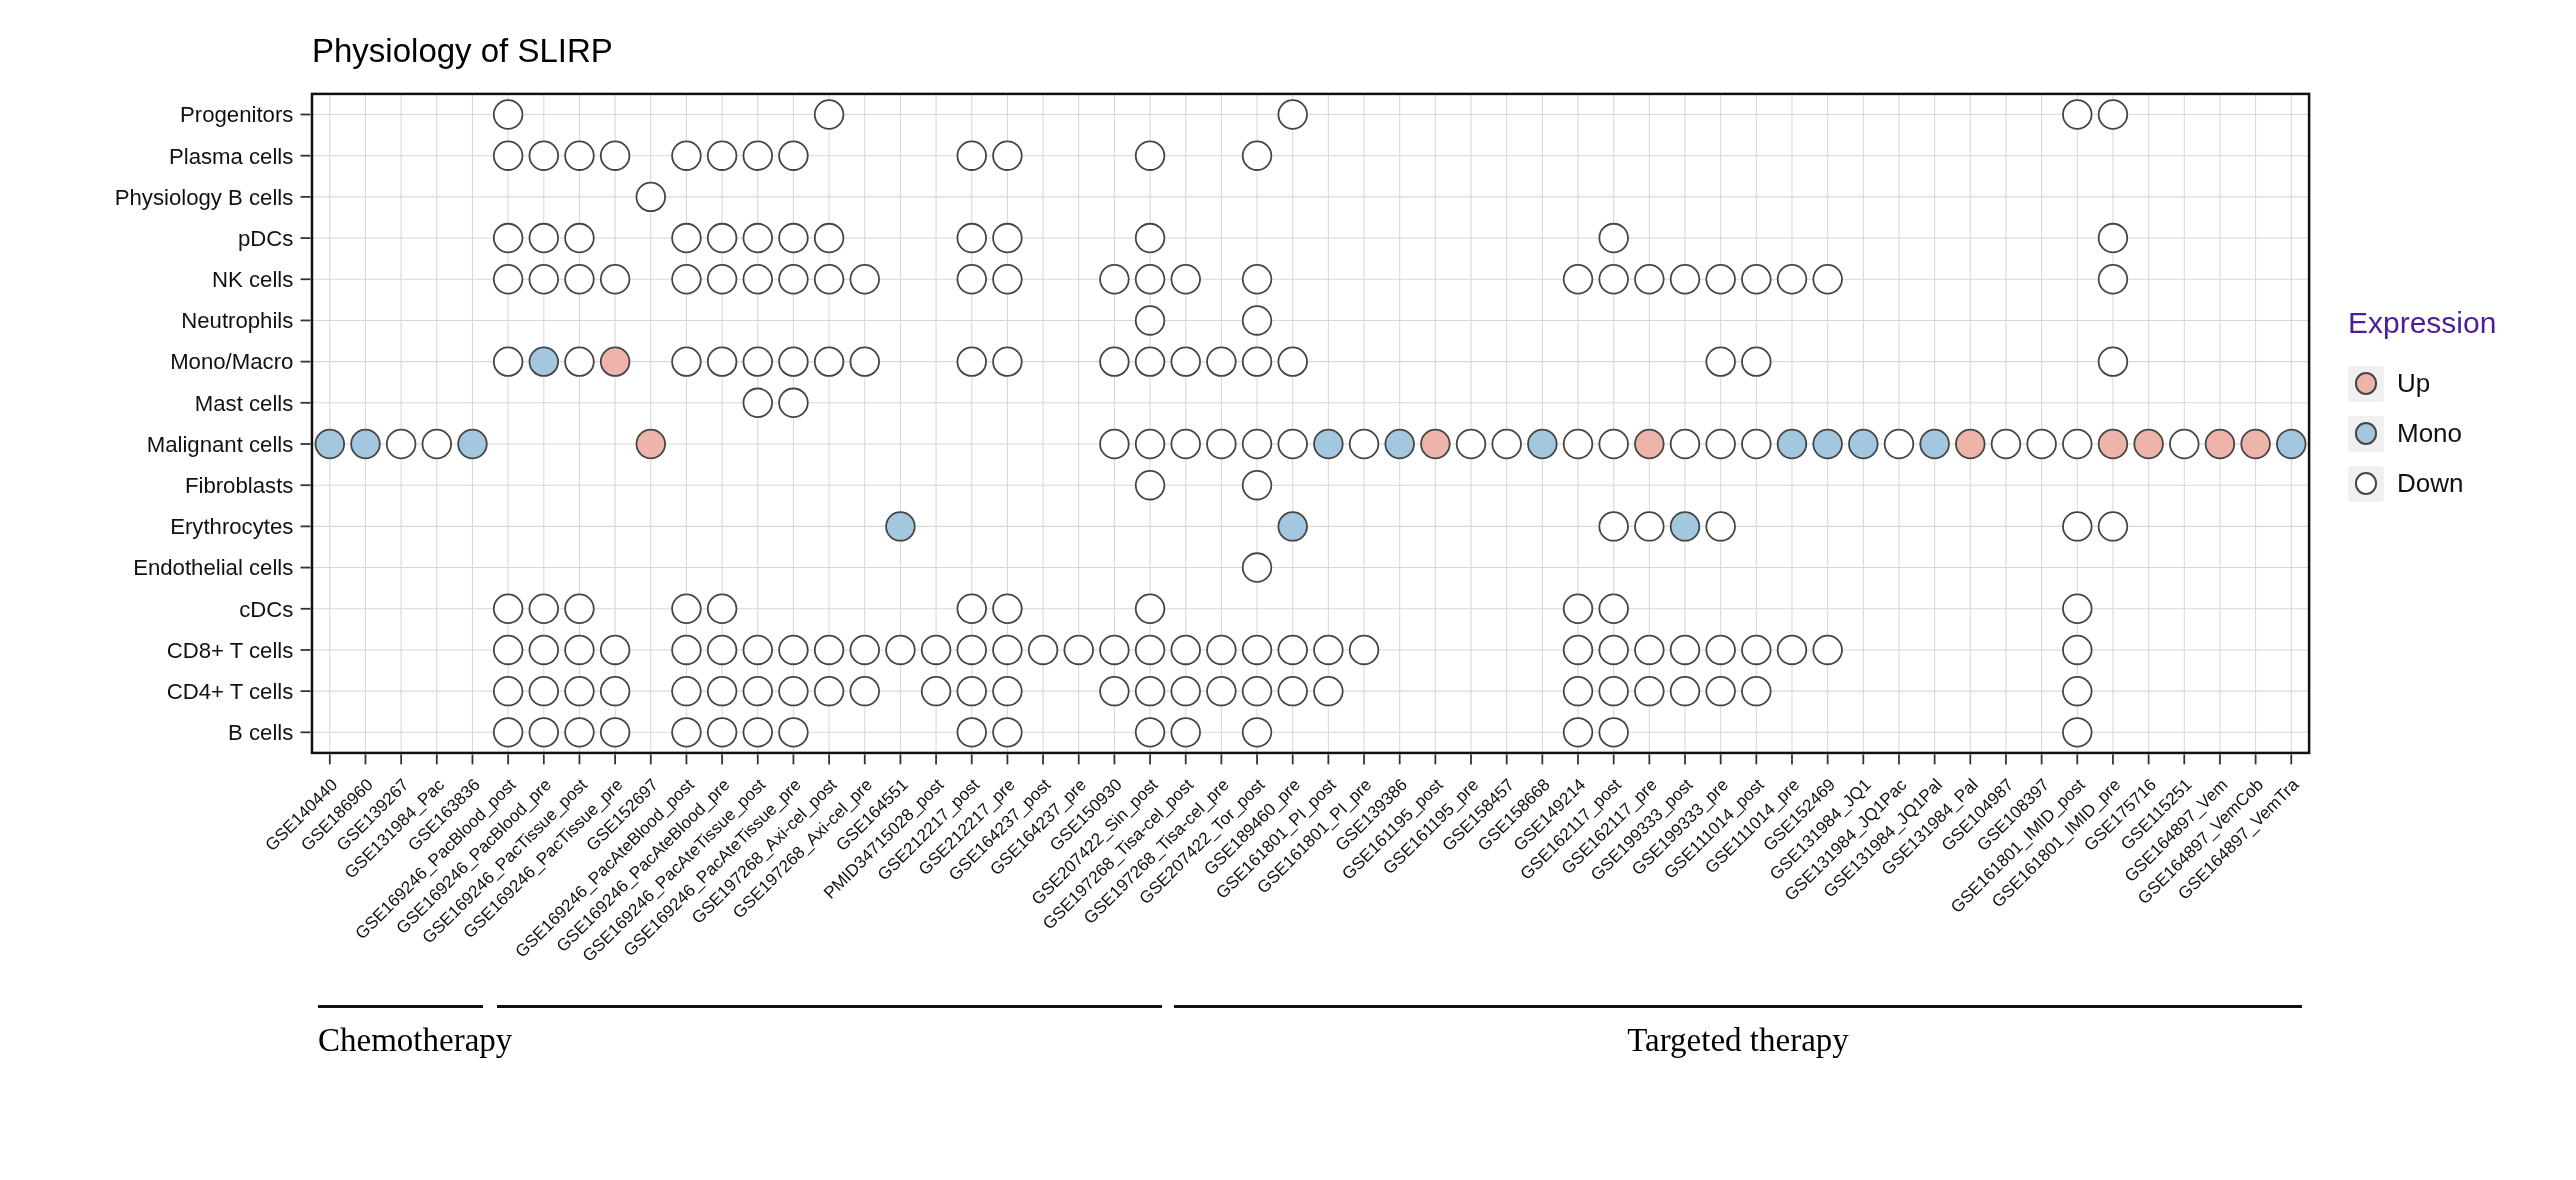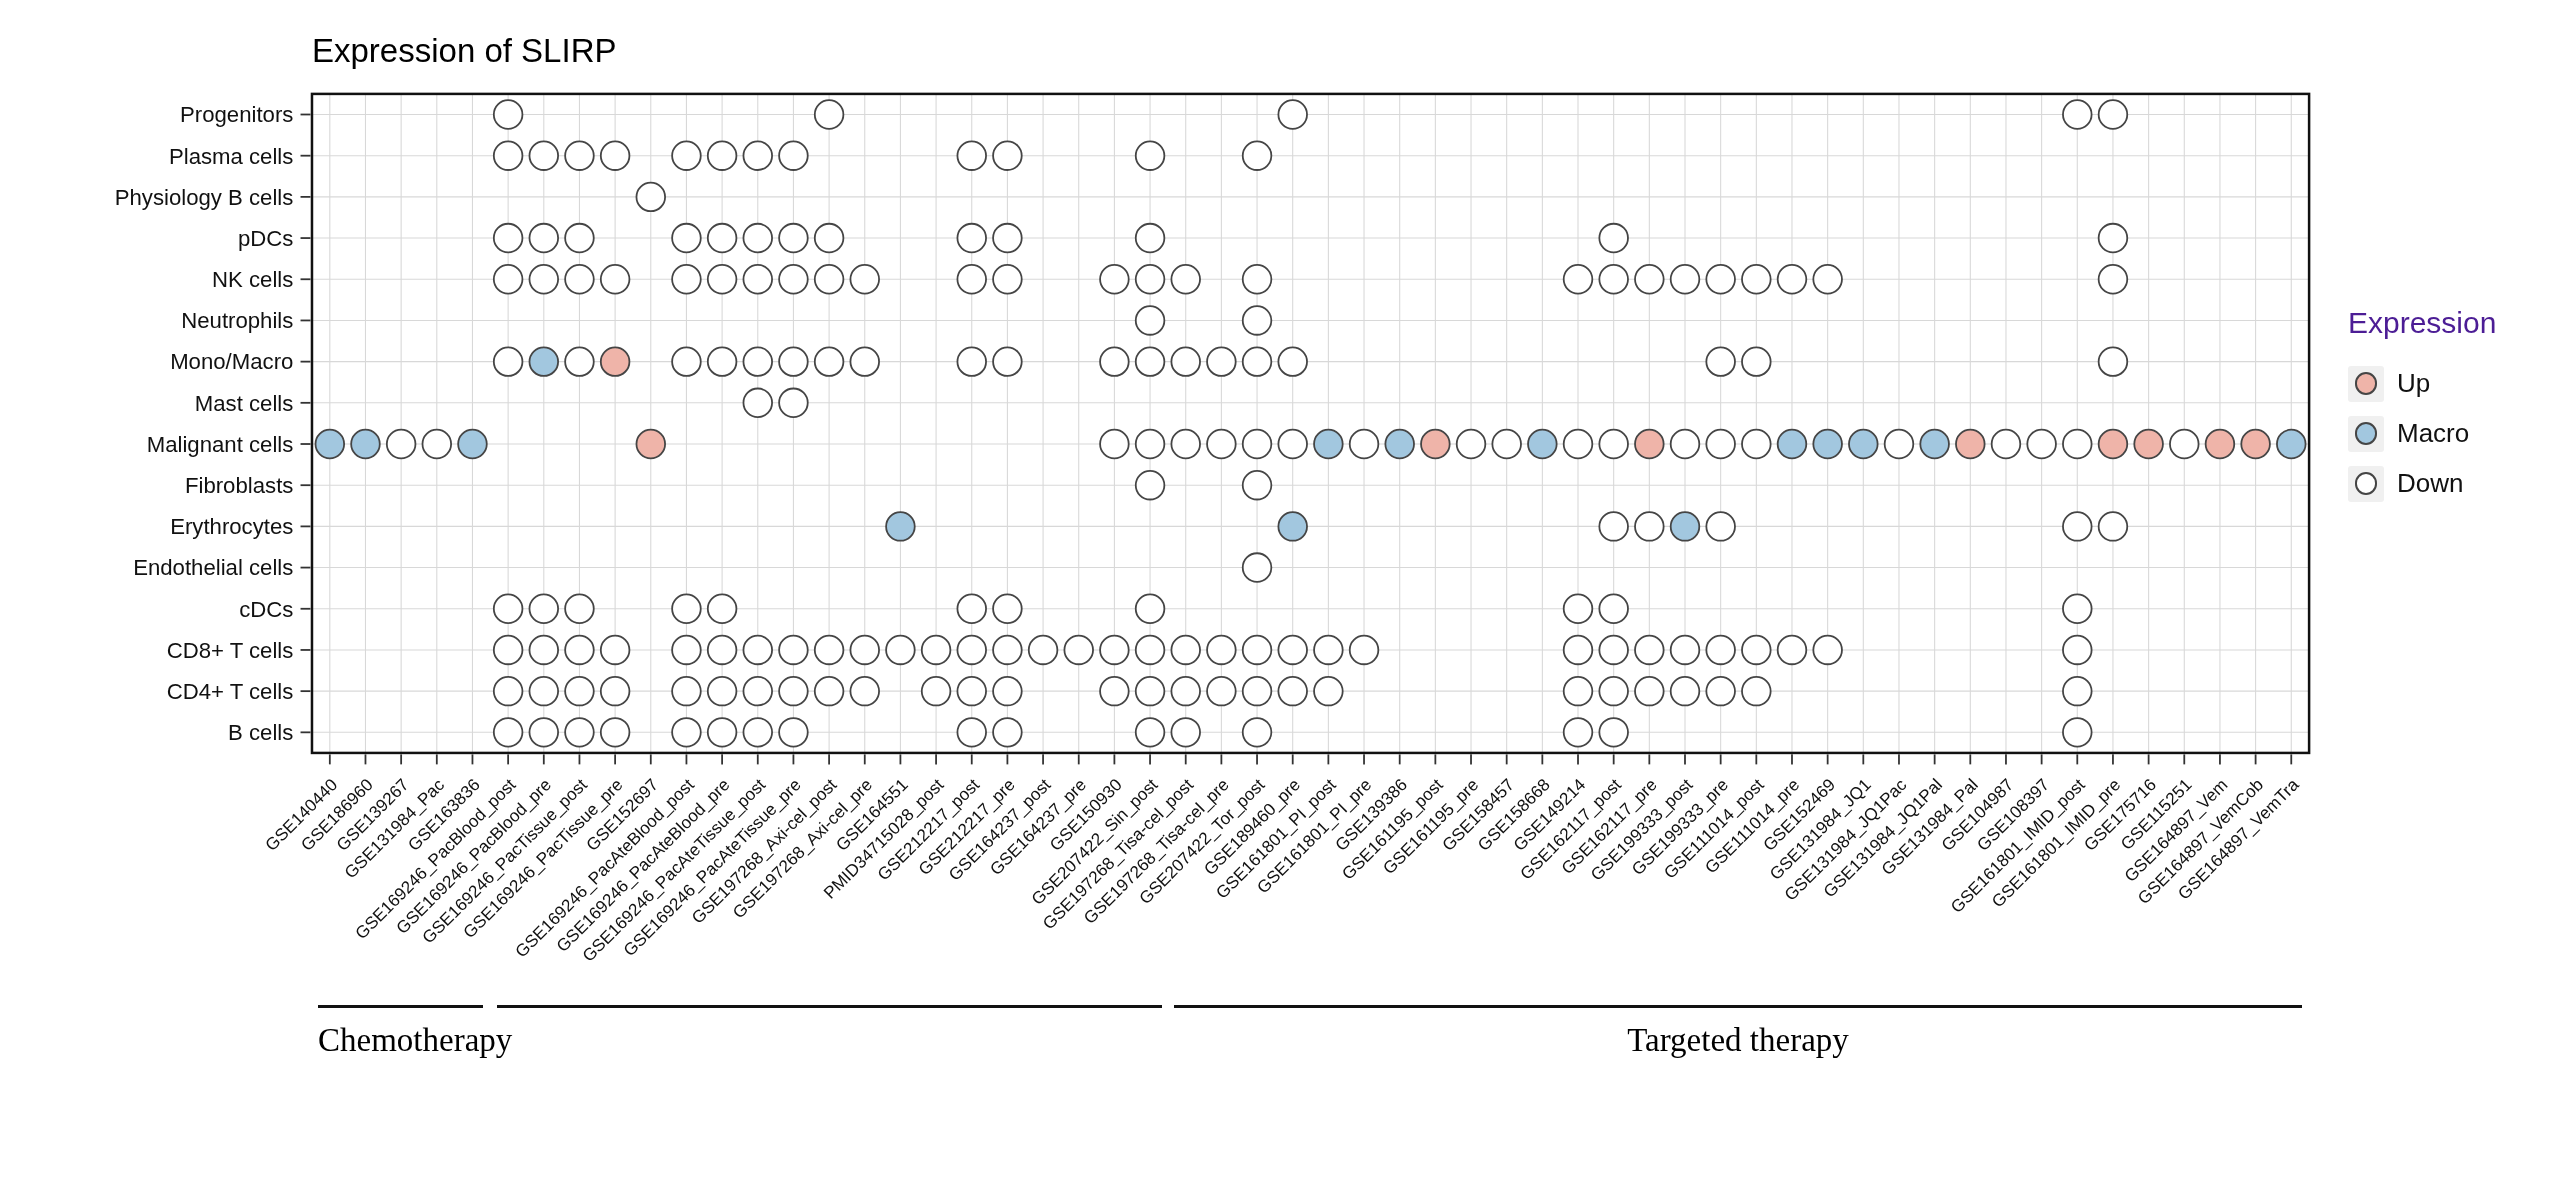--- a/index.html
+++ b/index.html
@@ -13,21 +13,21 @@
   .legend-key{width:36px;height:36px;background:#f0f0f0;border-radius:2.9px;display:flex;align-items:center;justify-content:center;margin-right:13px;}
   .legend-dot{width:18.6px;height:18.6px;border-radius:50%;border:2.1px solid #454545;background:#fff;}
   .legend-label{font-size:26px;color:#111;}
   .group-line{position:absolute;top:1005px;height:2.9px;background:#111;}
   .group-label{position:absolute;top:1022px;text-align:center;font-family:"Liberation Serif",serif;font-size:33px;color:#000;}
 </style>
 </head>
 <body>
 
 <div id="figure">
-  <div id="title">Expression of SLIRP</div>
+  <div id="title">Physiology of SLIRP</div>
 
   <svg id="chart-svg" width="2576" height="1181" viewBox="0 0 3600 1650">
       <line x1="460.91964285714283" y1="131" x2="460.91964285714283" y2="1052" stroke="#D8D8D8" stroke-width="1.5"></line>
       <line x1="510.75892857142856" y1="131" x2="510.75892857142856" y2="1052" stroke="#D8D8D8" stroke-width="1.5"></line>
       <line x1="560.5982142857143" y1="131" x2="560.5982142857143" y2="1052" stroke="#D8D8D8" stroke-width="1.5"></line>
       <line x1="610.4375" y1="131" x2="610.4375" y2="1052" stroke="#D8D8D8" stroke-width="1.5"></line>
       <line x1="660.2767857142858" y1="131" x2="660.2767857142858" y2="1052" stroke="#D8D8D8" stroke-width="1.5"></line>
       <line x1="710.1160714285714" y1="131" x2="710.1160714285714" y2="1052" stroke="#D8D8D8" stroke-width="1.5"></line>
       <line x1="759.9553571428571" y1="131" x2="759.9553571428571" y2="1052" stroke="#D8D8D8" stroke-width="1.5"></line>
       <line x1="809.7946428571429" y1="131" x2="809.7946428571429" y2="1052" stroke="#D8D8D8" stroke-width="1.5"></line>
@@ -466,21 +466,21 @@
     <div class="legend-item">
       <span class="legend-key">
           <span class="legend-dot" style="background: rgb(239, 180, 169);"></span>
         </span>
       <span class="legend-label">Up</span>
     </div>
     <div class="legend-item">
       <span class="legend-key">
           <span class="legend-dot" style="background: rgb(162, 199, 223);"></span>
         </span>
-      <span class="legend-label">Macro</span>
+      <span class="legend-label">Mono</span>
     </div>
     <div class="legend-item">
       <span class="legend-key">
           <span class="legend-dot" style="background: rgb(255, 255, 255);"></span>
         </span>
       <span class="legend-label">Down</span>
     </div>
   </div>
 
   <div class="group-line" id="group-line-0" style="left: 318px; width: 165px;"></div>

